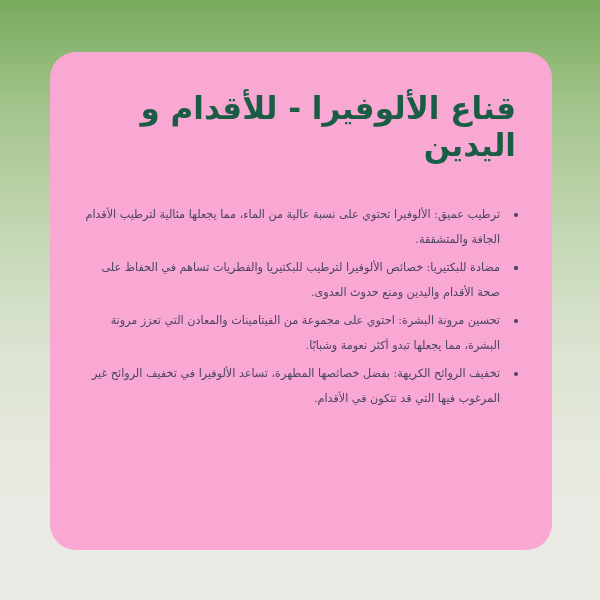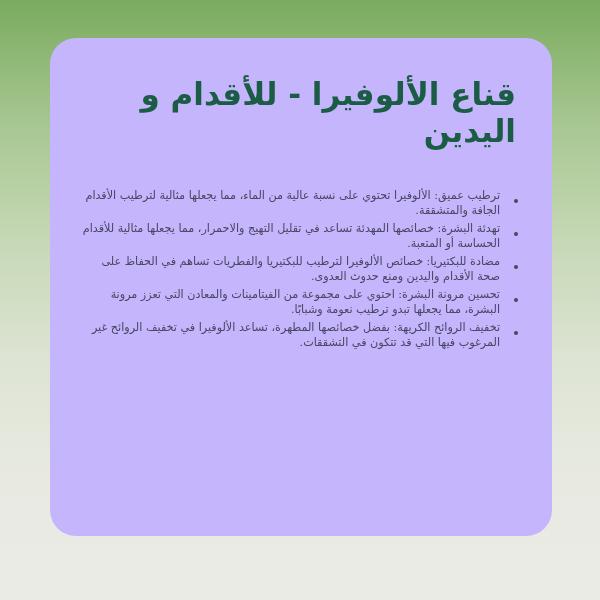--- a/index.html
+++ b/index.html
@@ -10,24 +10,24 @@
       overflow: hidden;
     }
     body {
       background: linear-gradient(to bottom, #7aab5e 0%, #a6c690 20%, #c6d8b6 40%, #dde4d3 60%, #e8eae2 80%, #ebebe5 100%);
       position: relative;
       font-family: "DejaVu Sans", "Liberation Sans", sans-serif;
     }
     .card {
       position: absolute;
       left: 50px;
-      top: 38px;
+      top: 52px;
       width: 502px;
       height: 498px;
-      background: #c4b5fd;
+      background: #f9a8d4;
       border-radius: 26px;
       box-sizing: border-box;
       padding: 38px 30px 20px 30px;
     }
     .title {
       text-align: right;
       font-family: "DejaVu Sans", sans-serif;
       font-weight: bold;
       font-size: 31px;
       color: #1b5c45;
@@ -37,21 +37,21 @@
     }
     .list {
       list-style: none;
       margin: 38px 0 0 0;
       padding: 0;
     }
     .list li {
       position: relative;
       padding-right: 22px;
       font-size: 11.2px;
-      line-height: 15px;
+      line-height: 25px;
       color: #4a4560;
       margin-bottom: 3px;
       text-align: right;
     }
     .list li .bullet {
       position: absolute;
       right: 4px;
       top: 11px;
       width: 4px;
       height: 4px;
@@ -64,28 +64,27 @@
 
 <div class="card">
   <h1 class="title">قناع الألوفيرا - للأقدام و اليدين</h1>
   <ul class="list">
     <li>
       <span class="bullet"></span>
       <span>ترطيب عميق: الألوفيرا تحتوي على نسبة عالية من الماء، مما يجعلها مثالية لترطيب الأقدام الجافة والمتشققة.</span>
     </li>
     <li>
       <span class="bullet"></span>
-      <span>تهدئة البشرة: خصائصها المهدئة تساعد في تقليل التهيج والاحمرار، مما يجعلها مثالية للأقدام الحساسة أو المتعبة.</span>
     </li>
     <li>
       <span class="bullet"></span>
       <span>مضادة للبكتيريا: خصائص الألوفيرا لترطيب للبكتيريا والفطريات تساهم في الحفاظ على صحة الأقدام واليدين ومنع حدوث العدوى.</span>
     </li>
     <li>
       <span class="bullet"></span>
-      <span>تحسين مرونة البشرة: احتوي على مجموعة من الفيتامينات والمعادن التي تعزز مرونة البشرة، مما يجعلها تبدو ترطيب نعومة وشبابًا.</span>
+      <span>تحسين مرونة البشرة: احتوي على مجموعة من الفيتامينات والمعادن التي تعزز مرونة البشرة، مما يجعلها تبدو أكثر نعومة وشبابًا.</span>
     </li>
     <li>
       <span class="bullet"></span>
-      <span>تخفيف الروائح الكريهة: بفضل خصائصها المطهرة، تساعد الألوفيرا في تخفيف الروائح غير المرغوب فيها التي قد تتكون في التشققات.</span>
+      <span>تخفيف الروائح الكريهة: بفضل خصائصها المطهرة، تساعد الألوفيرا في تخفيف الروائح غير المرغوب فيها التي قد تتكون في الأقدام.</span>
     </li>
   </ul>
 </div>
 
 </body></html>

